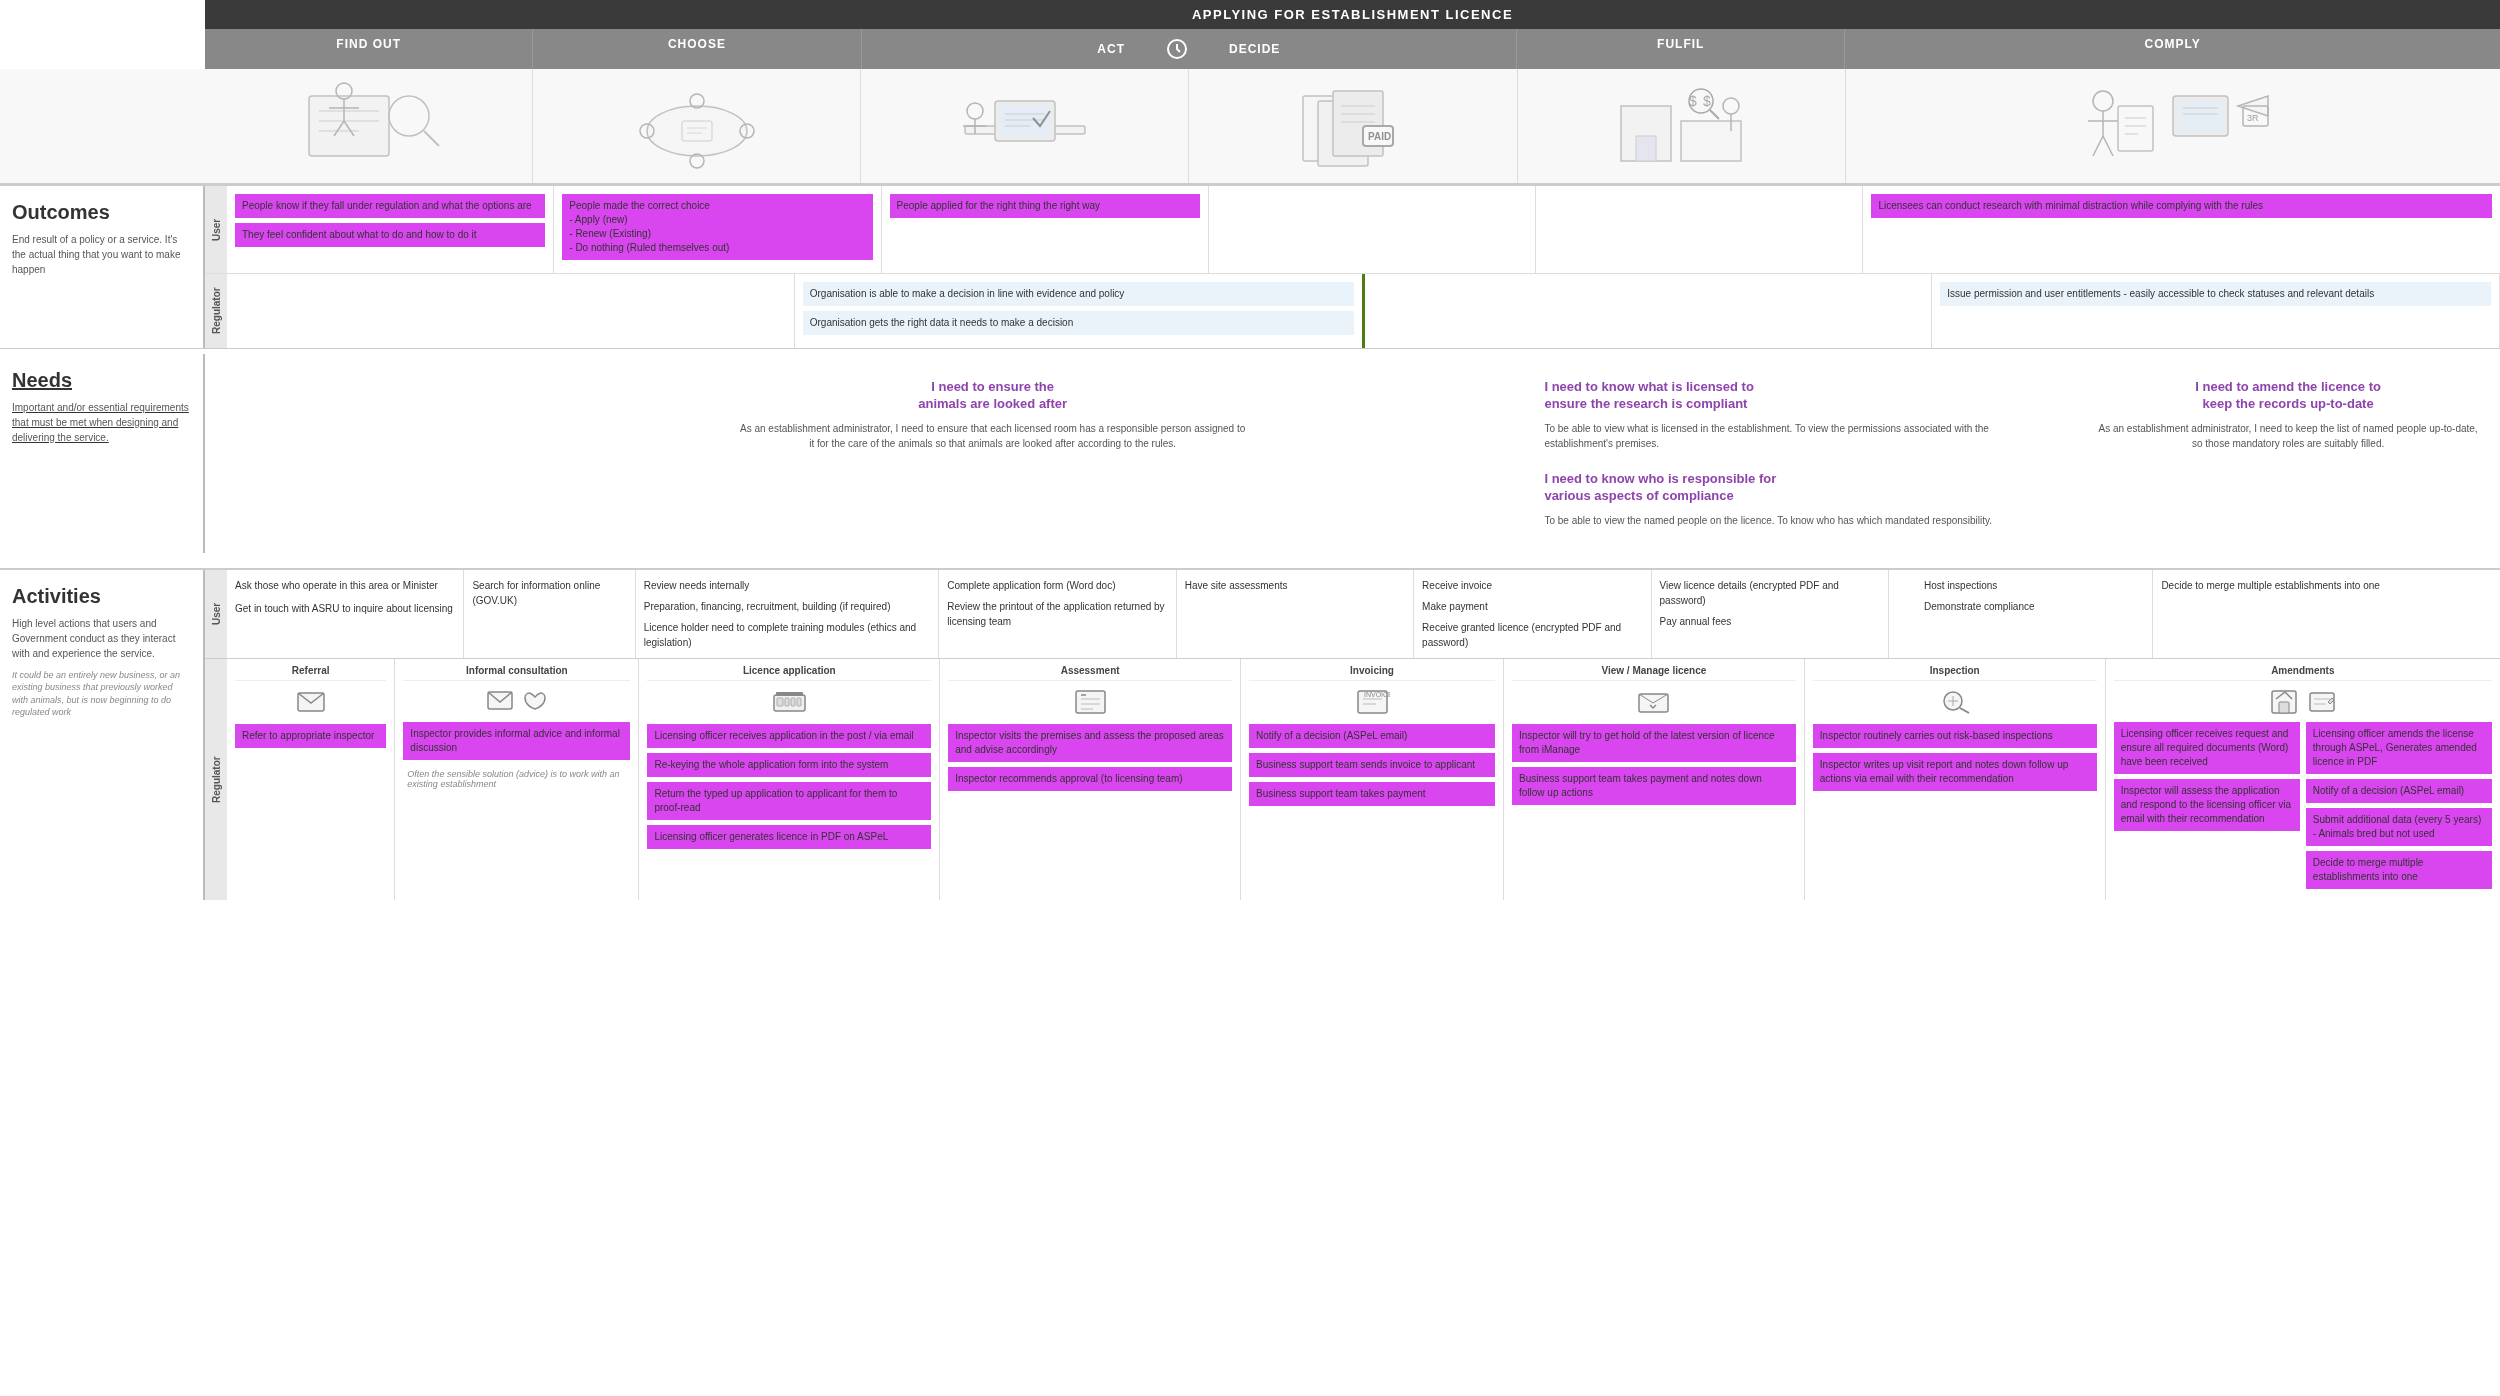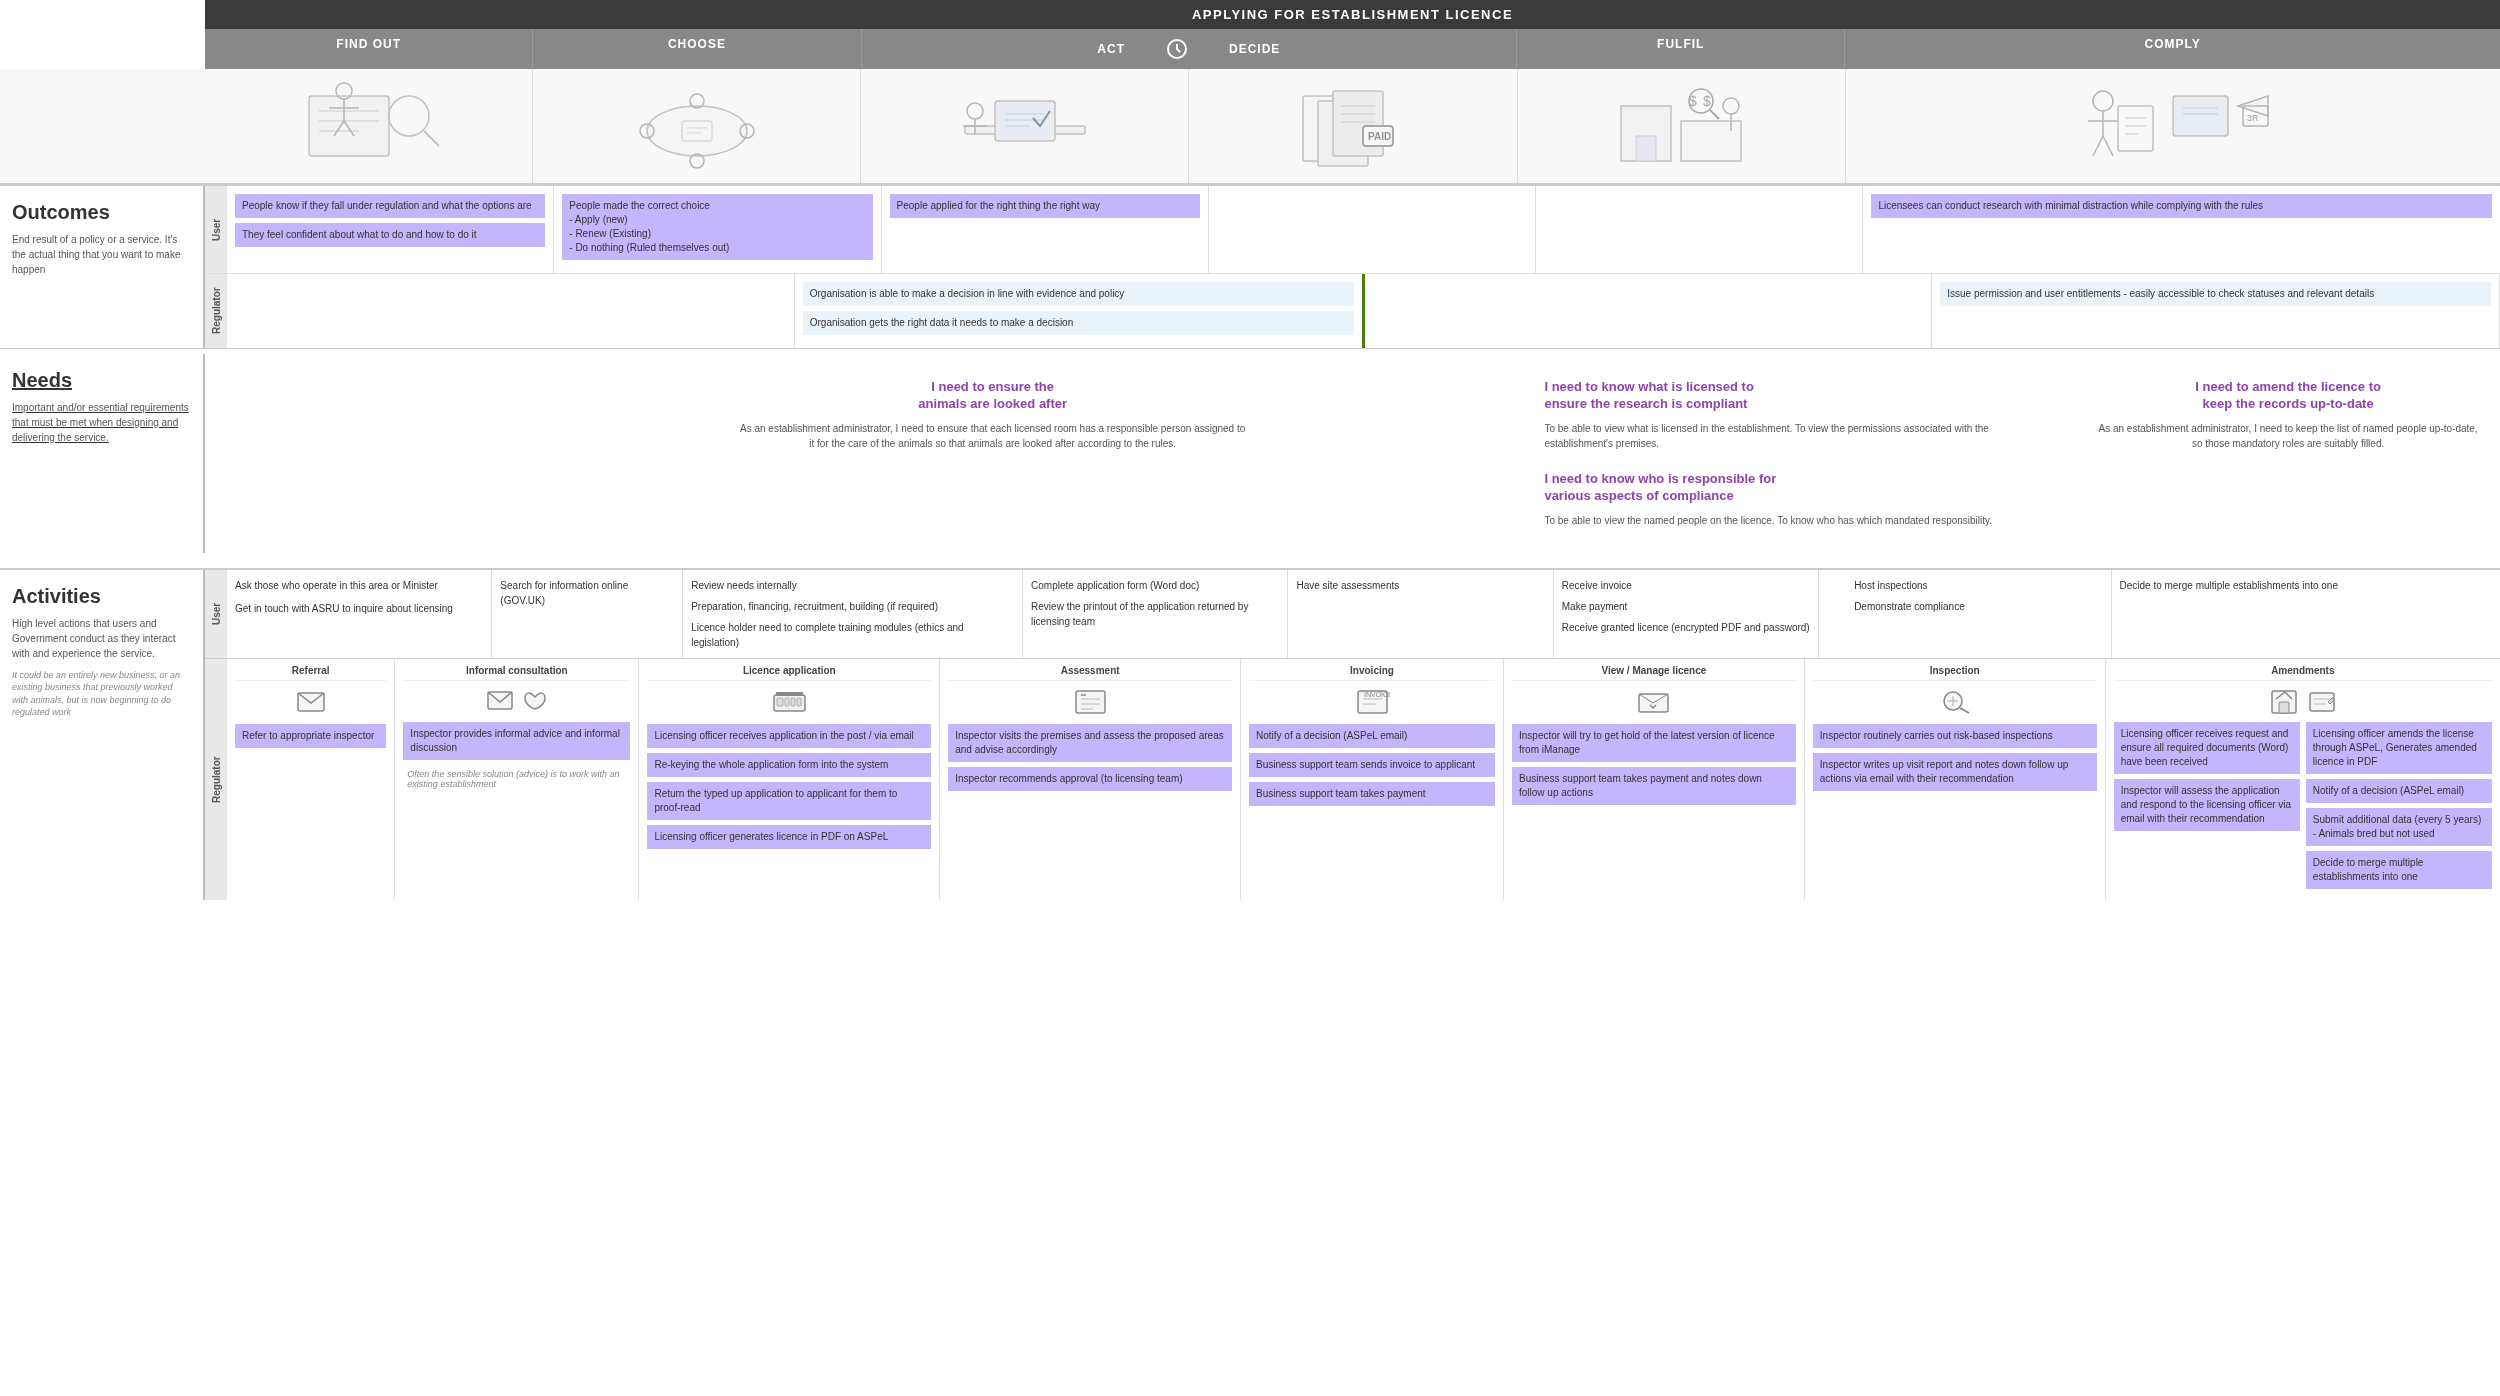--- a/index.html
+++ b/index.html
@@ -10,21 +10,21 @@
       min-height: 1396px;
       font-size: 11px;
       color: #333;
     }
 
     .main-container {
       width: 2500px;
     }
 
     .blue-box {
-      background: #c4b5fd;
+      background: #d946ef;
       padding: 5px 7px;
       margin-bottom: 5px;
       font-size: 10px;
       line-height: 1.4;
     }
 
     .light-blue-box {
       background: #eaf3fa;
       padding: 5px 7px;
       margin-bottom: 5px;
@@ -320,20 +320,24 @@
         <div style="flex:1; border-right:1px solid #ddd; padding:8px; font-size:10px; line-height:1.5;">
           <div>Have site assessments</div>
         </div>
 
         <div style="flex:1; border-right:1px solid #ddd; padding:8px; font-size:10px; line-height:1.5;">
           <div style="margin-bottom:6px;">Receive invoice</div>
           <div style="margin-bottom:6px;">Make payment</div>
           <div>Receive granted licence (encrypted PDF and password)</div>
         </div>
 
+        <div style="flex:1; border-right:1px solid #ddd; padding:8px; font-size:10px; line-height:1.5;">
+          <div style="margin-bottom:6px;">View licence details (encrypted PDF and password)</div>
+          <div>Pay annual fees</div>
+        </div>
 
         <div style="flex:1; border-right:1px solid #ddd; padding:8px; font-size:10px; line-height:1.5;margin-left:27px;">
           <div style="margin-bottom:6px;">Host inspections</div>
           <div>Demonstrate compliance</div>
         </div>
 
         <div style="flex:1.5; padding:8px; font-size:10px; line-height:1.5;">
           <div>Decide to merge multiple establishments into one</div>
         </div>
       </div>

